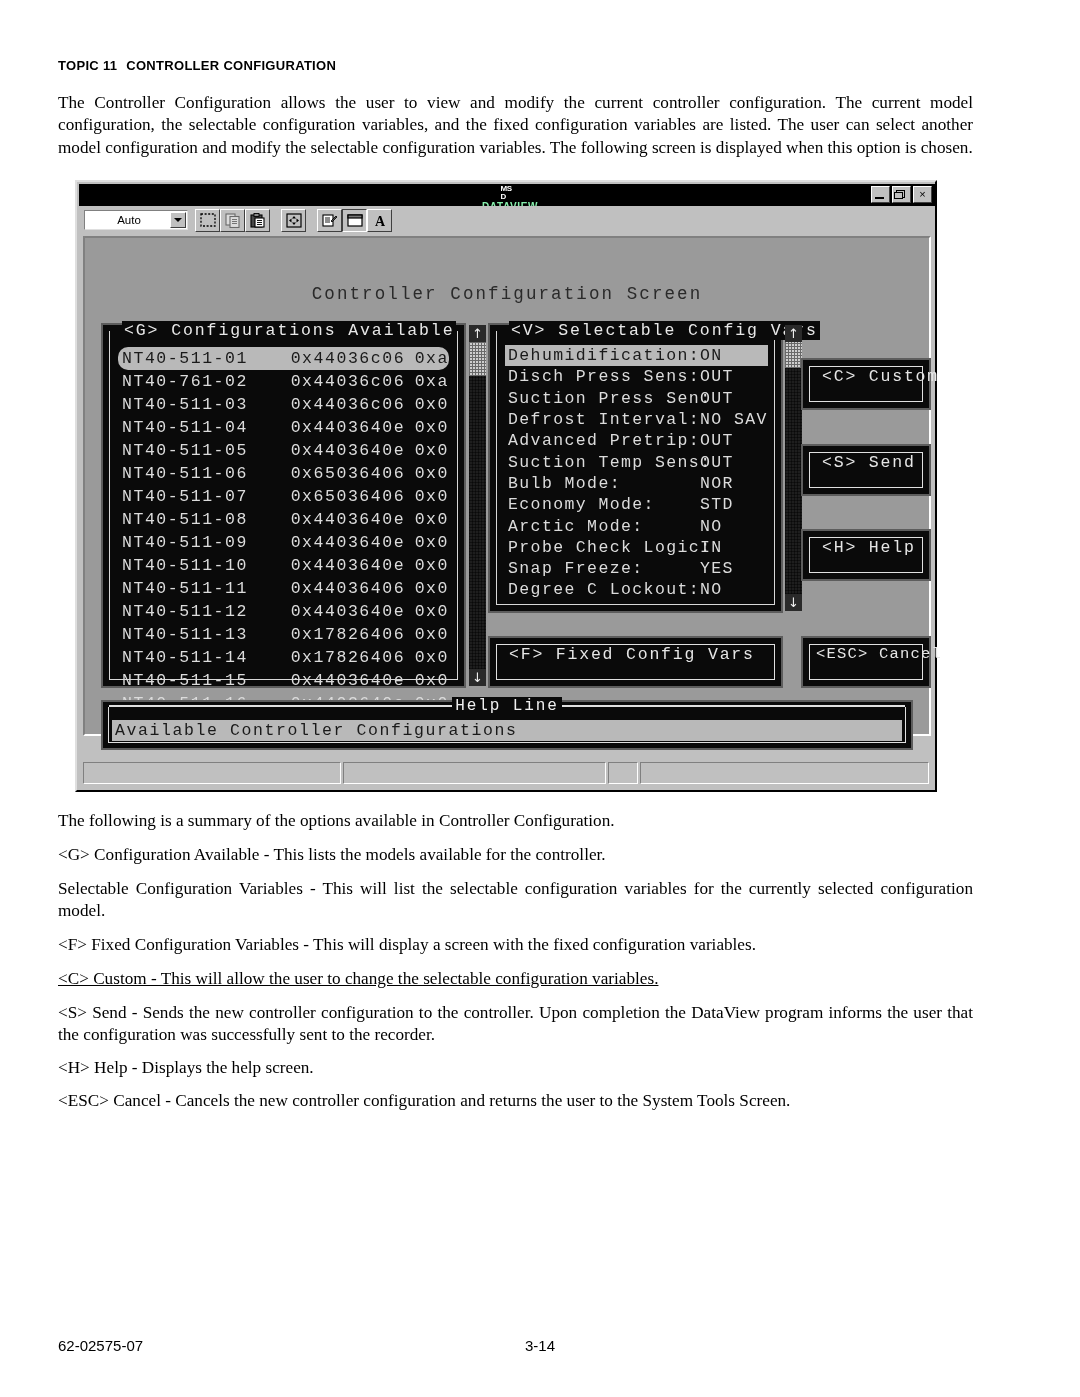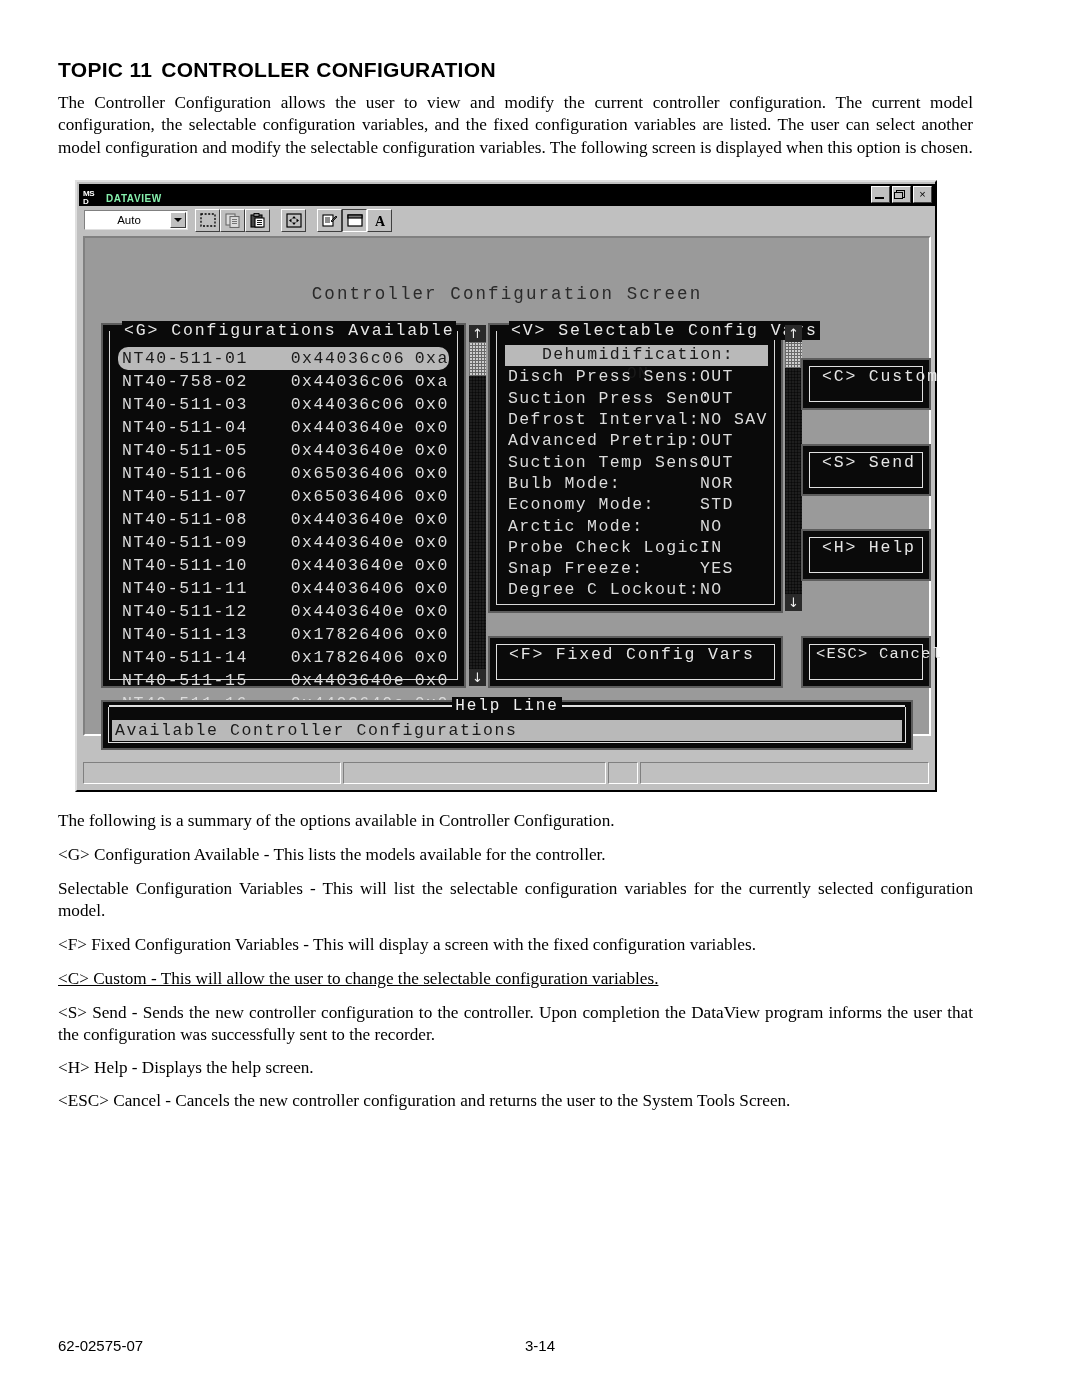--- a/index.html
+++ b/index.html
@@ -23,21 +23,21 @@
     height: 1397px;
   }
 
   
   .topic-heading {
     position: absolute;
     left: 58px;
     top: 58px;
     font-family: "Liberation Sans", sans-serif;
     font-weight: bold;
-    font-size: 21px;
+    font-size: 13px;
     letter-spacing: 0.3px;
   }
   .topic-heading .num { margin-right: 9px; }
 
   .body-para {
     position: absolute;
     left: 58px;
     width: 915px;
     font-size: 17.2px;
     line-height: 1.30;
@@ -62,20 +62,21 @@
   }
 
   .titlebar {
     position: absolute;
     left: 2px; top: 2px;
     width: 856px;
     height: 28px;
     background: #000000;
     display: flex;
     align-items: center;
+    flex-direction: column;
   }
   .winicon {
     width: 18px; height: 17px;
     margin-left: 3px;
     background: #000;
     color: #fff;
     font-family: "Liberation Sans", sans-serif;
     font-size: 8px;
     line-height: 8px;
     font-weight: bold;
@@ -384,21 +385,21 @@
     height: 21.3px;
     display: flex;
     align-items: center;
     font-family: "Liberation Mono", monospace;
     font-size: 16.5px;
     letter-spacing: 1.4px;
     color: #dcdcdc;
     white-space: nowrap;
     padding-left: 3px;
   }
-  .varrow.sel { background: #b9b9b9; color: #1a1a1a; flex-direction: column; }
+  .varrow.sel { background: #b9b9b9; color: #1a1a1a; }
   .varrow .vname { display: inline-block; width: 192px; }
   .varrow .vval { display: inline-block; }
 
   .sbar-right {
     right: -21px;
     top: 0;
     bottom: 0;
   }
 
   
@@ -638,21 +639,21 @@
             <span class="legend-on-dark">&lt;G&gt; Configurations Available</span>
             <span class="legend-rule-r"></span>
           </div>
           <div class="cfglist">
               <div class="cfgrow sel">
                 <span class="model">NT40-511-01</span>
                 <span class="addr">0x44036c06</span>
                 <span class="flag">0xa</span>
               </div>
               <div class="cfgrow">
-                <span class="model">NT40-758-02</span>
+                <span class="model">NT40-761-02</span>
                 <span class="addr">0x44036c06</span>
                 <span class="flag">0xa</span>
               </div>
               <div class="cfgrow">
                 <span class="model">NT40-511-03</span>
                 <span class="addr">0x44036c06</span>
                 <span class="flag">0x0</span>
               </div>
               <div class="cfgrow">
                 <span class="model">NT40-511-04</span>

